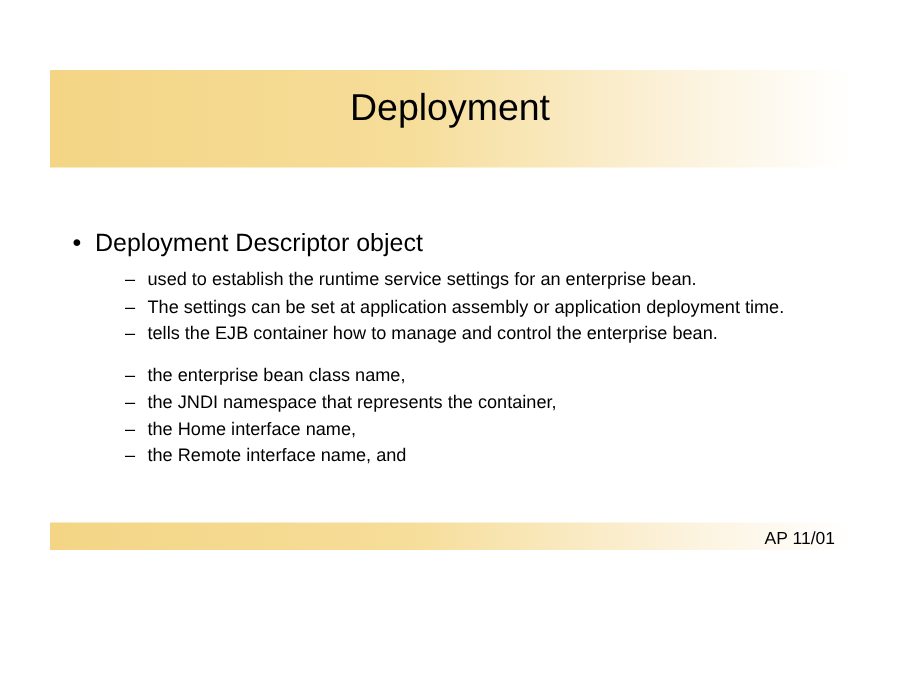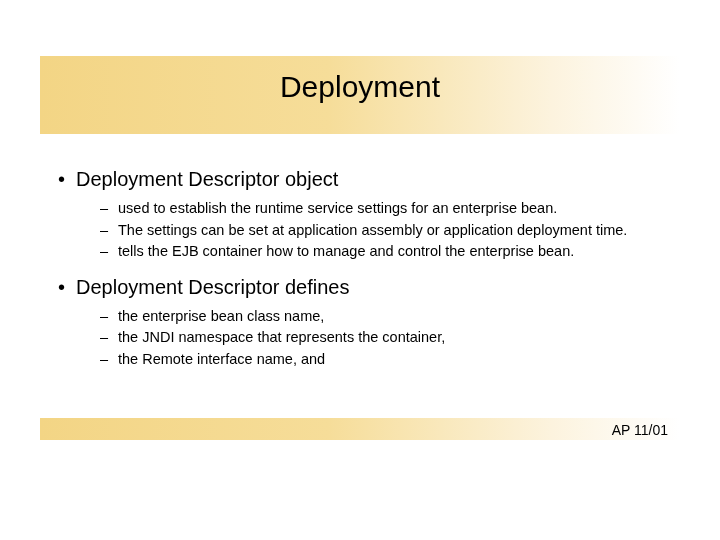--- a/index.html
+++ b/index.html
@@ -23,21 +23,21 @@
     top: 70px;
     left: 0;
     width: 720px;
     text-align: center;
     font-size: 30px;
     color: #000;
     font-weight: 400;
   }
   .content {
     position: absolute;
-    top: 168px;
+    top: 184px;
     left: 58px;
     width: 610px;
   }
   .lvl1 {
     font-size: 20px;
     color: #000;
     margin-bottom: 8px;
     padding-left: 18px;
     position: relative;
   }
@@ -94,26 +94,24 @@
 
     <div class="lvl1">
       <span>Deployment Descriptor object</span>
     </div>
     <div class="sub-list">
       <div class="lvl2"><span>used to establish the runtime service settings for an enterprise bean.</span></div>
       <div class="lvl2"><span>The settings can be set at application assembly or application deployment time.</span></div>
       <div class="lvl2"><span>tells the EJB container how to manage and control the enterprise bean.</span></div>
     </div>
 
-    <div class="lvl1">
-      <span>Deployment Descriptor defines</span>
-    </div>
     <div class="sub-list">
       <div class="lvl2"><span>the enterprise bean class name,</span></div>
       <div class="lvl2"><span>the JNDI namespace that represents the container,</span></div>
+      <div class="lvl2"><span>the Home interface name,</span></div>
       <div class="lvl2"><span> the Remote interface name, and</span></div>
     </div>
 
   </div>
 
   <div class="footer-band"></div>
   <div class="footer-text">AP 11/01</div>
 
 </div>
 

